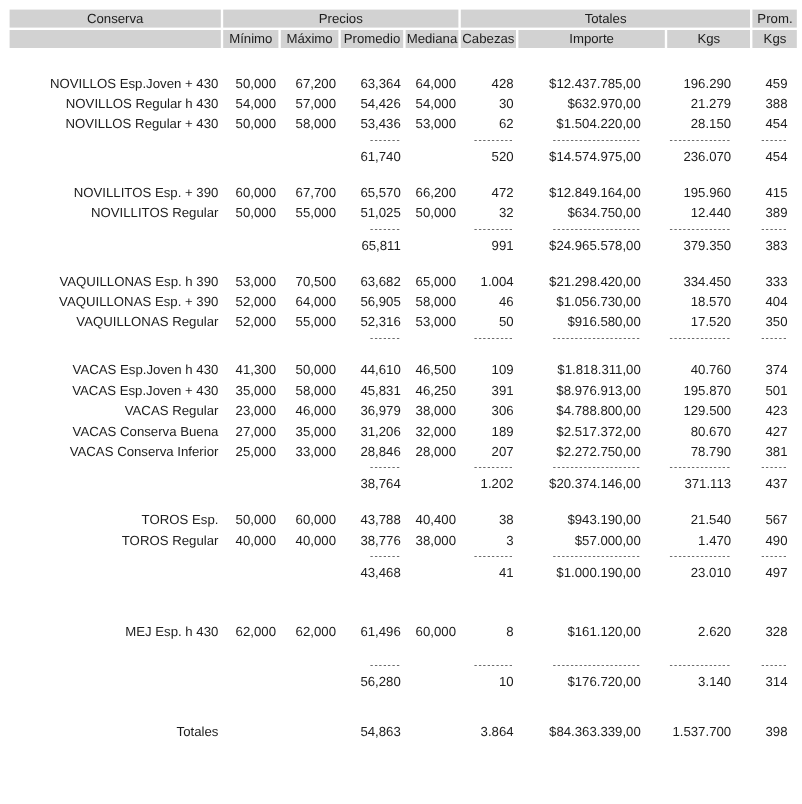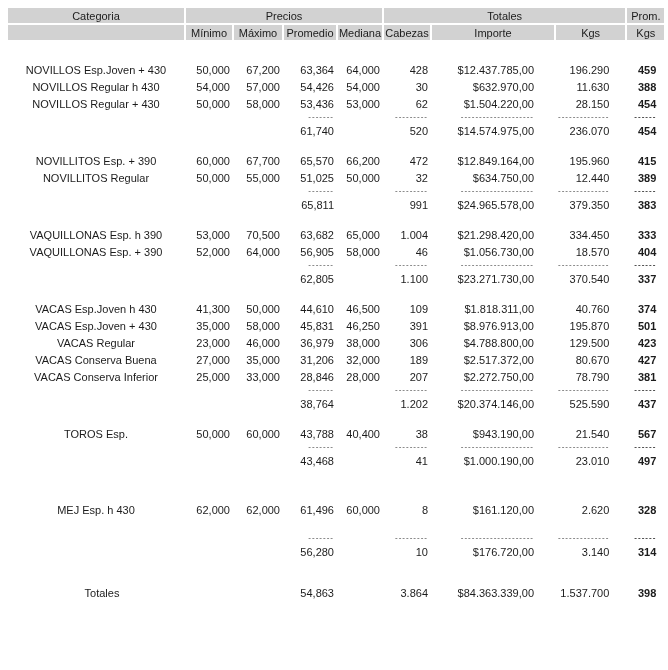--- a/index.html
+++ b/index.html
@@ -37,25 +37,25 @@
     white-space: nowrap;
     overflow: hidden;
   }
   td {
     height: 15px;
     padding: 0 2px;
     white-space: nowrap;
     overflow: hidden;
     vertical-align: middle;
   }
-  td.cat { text-align: center; }
+  td.cat { text-align: right; }
   td.num { text-align: right; }
   td.imp { padding-right: 20px; }
   td.kg  { padding-right: 16px; }
-  td.pk  { padding-right: 8px; font-weight: bold; }
+  td.pk  { padding-right: 8px; }
   tr.dash-row td {
     height: 8px;
     font-size: 8px;
     line-height: 8px;
     letter-spacing: 1px;
     color: #3a3a3a;
   }
   td.sp { height: 11px; padding: 0; }
   td.totals-label { padding-left: 14px; }
 </style>
@@ -69,21 +69,21 @@
       <col class="c-max">
       <col class="c-prom">
     <col class="c-med">
       <col class="c-cab">
       <col class="c-imp">
       <col class="c-kgs">
       <col class="c-pk">
   </colgroup>
   <thead>
     <tr>
-      <th>Categoria</th>
+      <th>Conserva</th>
       <th colspan="4">Precios</th>
       <th colspan="3">Totales</th>
       <th>Prom.</th>
     </tr>
     <tr>
       <th></th>
       <th>Mínimo</th>
       <th>Máximo</th>
       <th>Promedio</th>
       <th>Mediana</th>
@@ -109,21 +109,21 @@
         <td class="num pk">459</td>
       </tr>
       <tr>
         <td class="cat">NOVILLOS Regular h 430</td>
         <td class="num">54,000</td>
         <td class="num">57,000</td>
         <td class="num">54,426</td>
         <td class="num">54,000</td>
         <td class="num">30</td>
         <td class="num imp">$632.970,00</td>
-        <td class="num kg">11.630</td>
+        <td class="num kg">21.279</td>
         <td class="num pk">388</td>
       </tr>
       <tr>
         <td class="cat">NOVILLOS Regular + 430</td>
         <td class="num">50,000</td>
         <td class="num">58,000</td>
         <td class="num">53,436</td>
         <td class="num">53,000</td>
         <td class="num">62</td>
         <td class="num imp">$1.504.220,00</td>
@@ -217,41 +217,41 @@
         <td class="cat">VAQUILLONAS Esp. + 390</td>
         <td class="num">52,000</td>
         <td class="num">64,000</td>
         <td class="num">56,905</td>
         <td class="num">58,000</td>
         <td class="num">46</td>
         <td class="num imp">$1.056.730,00</td>
         <td class="num kg">18.570</td>
         <td class="num pk">404</td>
       </tr>
-      <tr class="dash-row">
-        <td class="cat"></td>
-        <td class="num"></td>
-        <td class="num"></td>
-        <td class="num">-------</td>
-        <td class="num"></td>
-        <td class="num">---------</td>
-        <td class="num imp">--------------------</td>
-        <td class="num kg">--------------</td>
-        <td class="num pk">------</td>
-      </tr>
-      <tr>
-        <td class="cat"></td>
-        <td class="num"></td>
-        <td class="num"></td>
-        <td class="num">62,805</td>
-        <td class="num"></td>
-        <td class="num">1.100</td>
-        <td class="num imp">$23.271.730,00</td>
-        <td class="num kg">370.540</td>
-        <td class="num pk">337</td>
+      <tr>
+        <td class="cat">VAQUILLONAS Regular</td>
+        <td class="num">52,000</td>
+        <td class="num">55,000</td>
+        <td class="num">52,316</td>
+        <td class="num">53,000</td>
+        <td class="num">50</td>
+        <td class="num imp">$916.580,00</td>
+        <td class="num kg">17.520</td>
+        <td class="num pk">350</td>
+      </tr>
+      <tr class="dash-row">
+        <td class="cat"></td>
+        <td class="num"></td>
+        <td class="num"></td>
+        <td class="num">-------</td>
+        <td class="num"></td>
+        <td class="num">---------</td>
+        <td class="num imp">--------------------</td>
+        <td class="num kg">--------------</td>
+        <td class="num pk">------</td>
       </tr>
       <tr>
         <td class="sp" colspan="9" style="height: 11px;"></td>
       </tr>
       <tr>
         <td class="cat">VACAS Esp.Joven h 430</td>
         <td class="num">41,300</td>
         <td class="num">50,000</td>
         <td class="num">44,610</td>
         <td class="num">46,500</td>
@@ -316,36 +316,47 @@
         <td class="num pk">------</td>
       </tr>
       <tr>
         <td class="cat"></td>
         <td class="num"></td>
         <td class="num"></td>
         <td class="num">38,764</td>
         <td class="num"></td>
         <td class="num">1.202</td>
         <td class="num imp">$20.374.146,00</td>
-        <td class="num kg">525.590</td>
+        <td class="num kg">371.113</td>
         <td class="num pk">437</td>
       </tr>
       <tr>
         <td class="sp" colspan="9" style="height: 11px;"></td>
       </tr>
       <tr>
         <td class="cat">TOROS Esp.</td>
         <td class="num">50,000</td>
         <td class="num">60,000</td>
         <td class="num">43,788</td>
         <td class="num">40,400</td>
         <td class="num">38</td>
         <td class="num imp">$943.190,00</td>
         <td class="num kg">21.540</td>
         <td class="num pk">567</td>
+      </tr>
+      <tr>
+        <td class="cat">TOROS Regular</td>
+        <td class="num">40,000</td>
+        <td class="num">40,000</td>
+        <td class="num">38,776</td>
+        <td class="num">38,000</td>
+        <td class="num">3</td>
+        <td class="num imp">$57.000,00</td>
+        <td class="num kg">1.470</td>
+        <td class="num pk">490</td>
       </tr>
       <tr class="dash-row">
         <td class="cat"></td>
         <td class="num"></td>
         <td class="num"></td>
         <td class="num">-------</td>
         <td class="num"></td>
         <td class="num">---------</td>
         <td class="num imp">--------------------</td>
         <td class="num kg">--------------</td>

